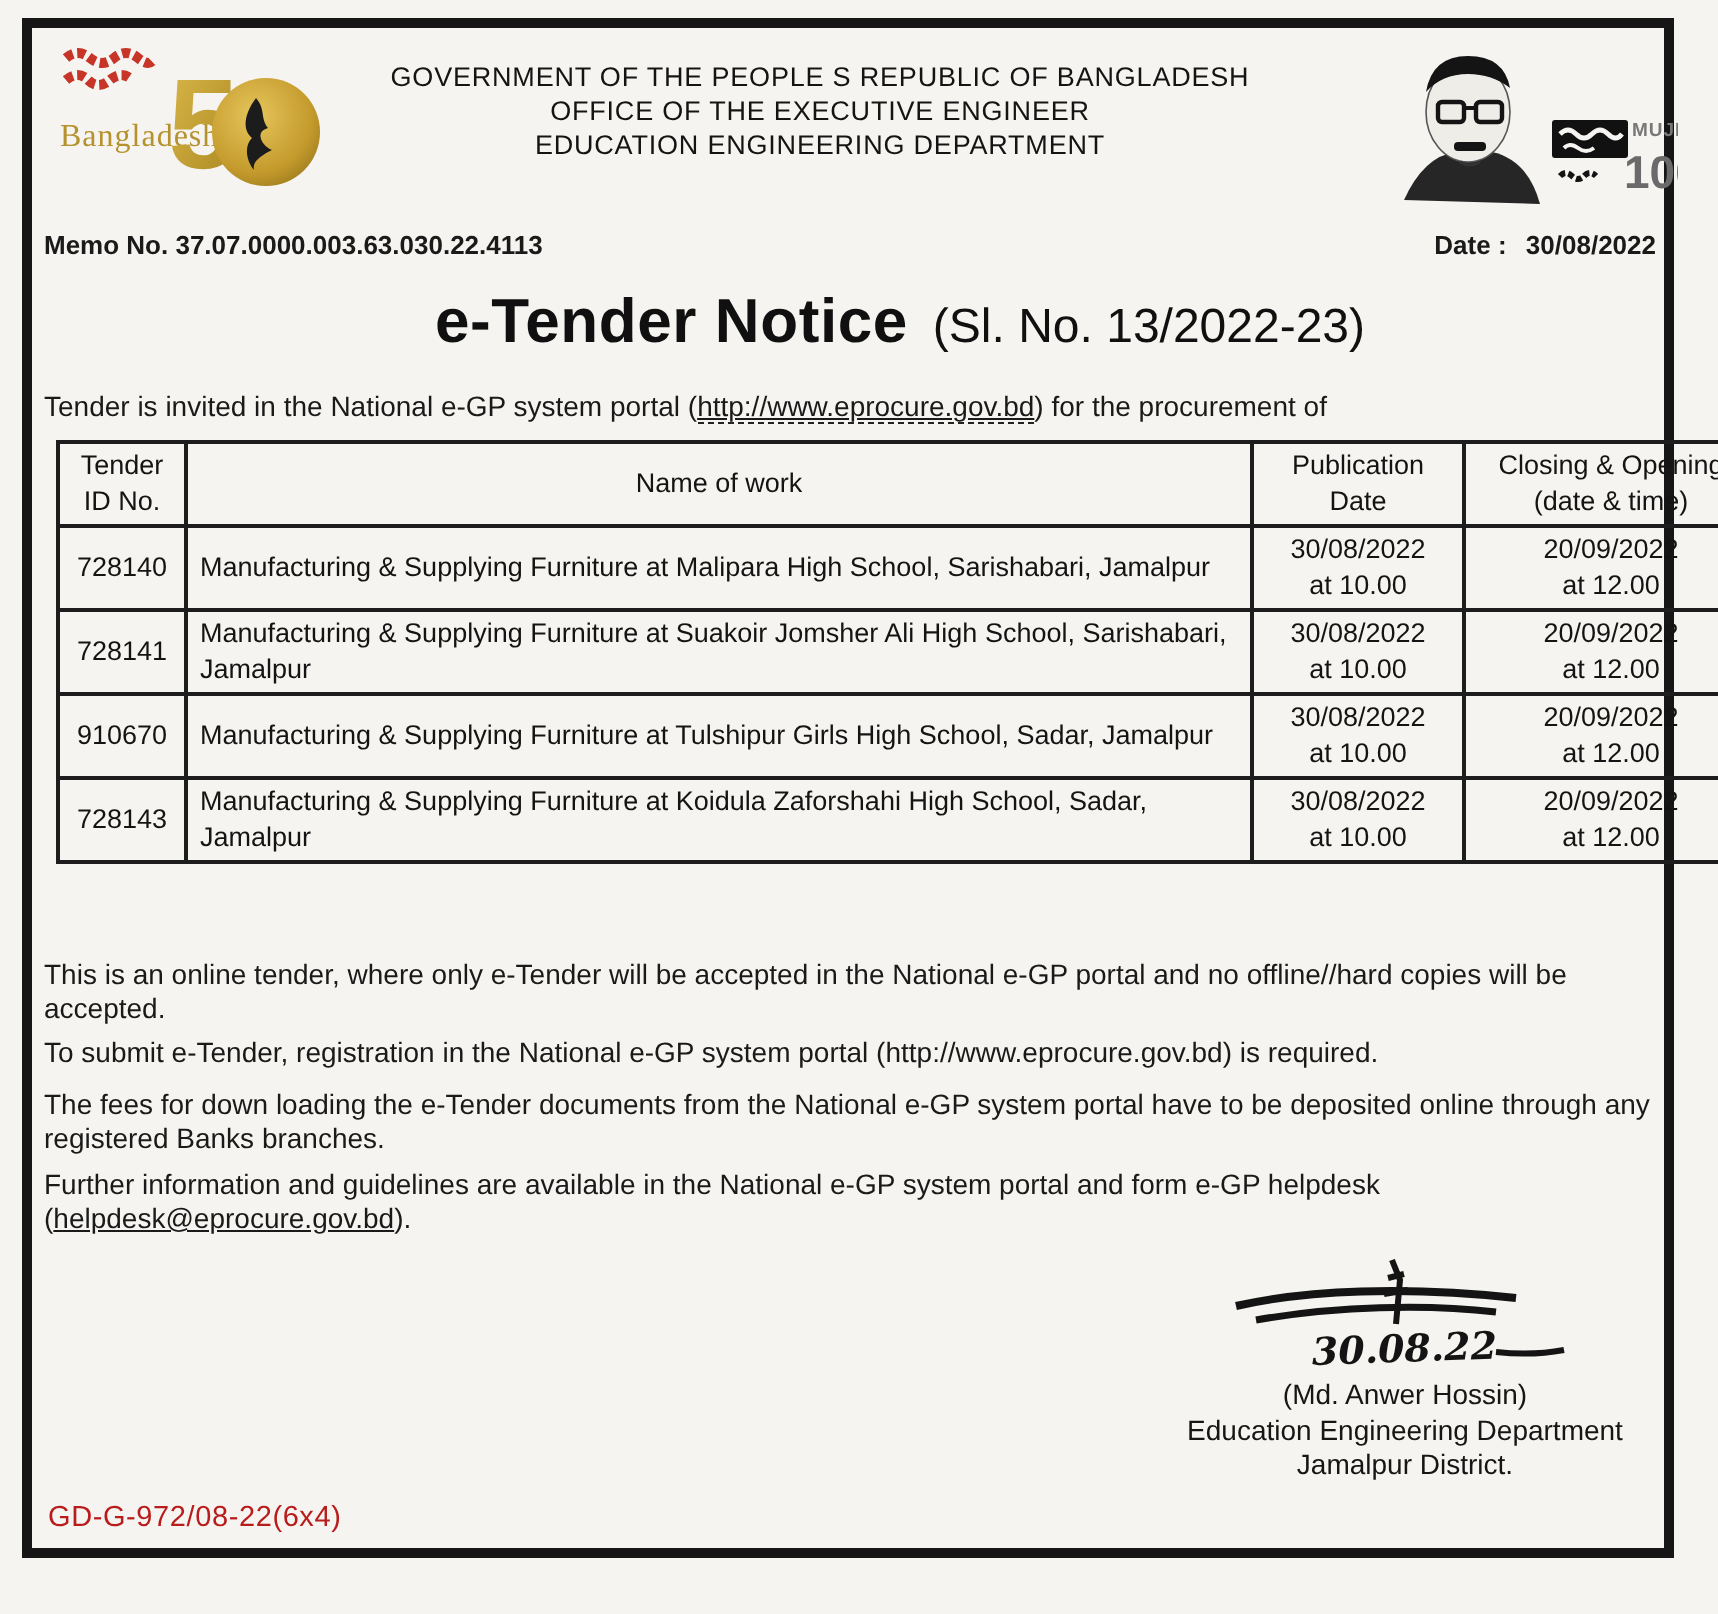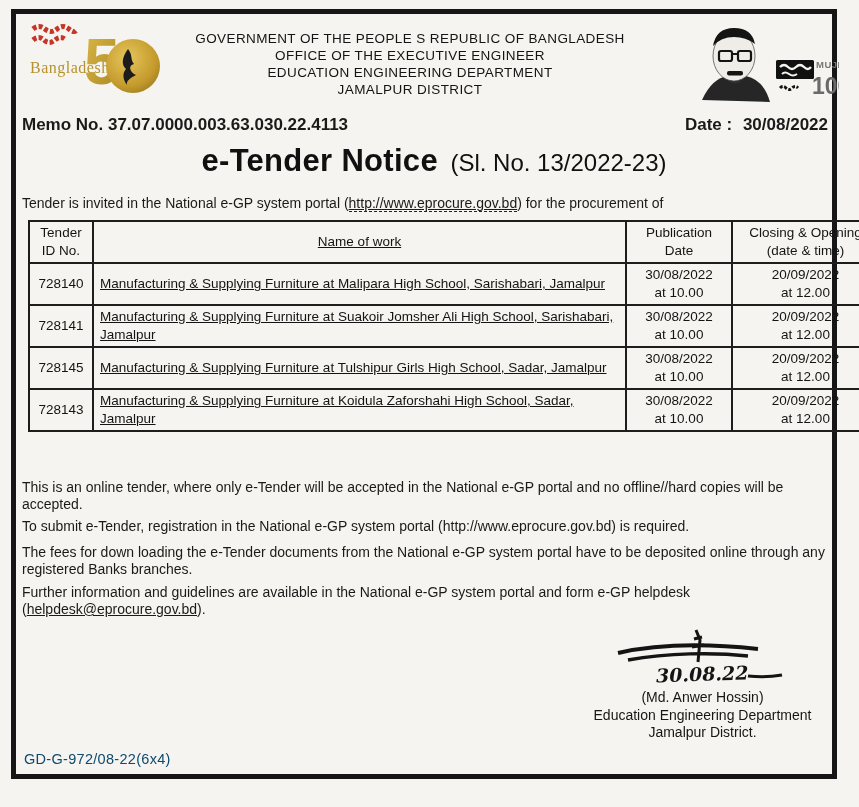--- a/index.html
+++ b/index.html
@@ -23,26 +23,26 @@
     text-align:center; font-weight:normal;
     font-size:13.5px; line-height:17px; letter-spacing:0.4px;
     color:#141414;
   }
   .logo-left { position:absolute; left:28px; top:16px; }
   .logo-right { position:absolute; left:694px; top:18px; }
   
   .memo-row {
     position:absolute; left:22px; top:115px; width:806px;
     display:flex; justify-content:space-between;
-    font-size:17px; font-weight:bold; color:#1a1a1a;
+    font-size:13px; font-weight:bold; color:#1a1a1a;
   }
   .memo-row .date-group span { margin-left:6px; }
   
   .title-row {
-    position:absolute; left:0; top:143px; width:820px;
+    position:absolute; left:16px; top:143px; width:820px;
     text-align:center; color:#101010;padding-left:48px;
   }
   .title-main { font-size:31px; font-weight:bold; letter-spacing:0.3px; }
   .title-serial { font-size:24px; font-weight:normal; margin-left:8px; }
   
   .intro {
     position:absolute; left:22px; top:195px; width:816px;
     font-size:14px; color:#1a1a1a;
   }
   .link-dashed { border-bottom:1.5px dashed #222;text-decoration:underline; }
@@ -53,39 +53,39 @@
     border-collapse:collapse; table-layout:fixed; width:806px;
     font-size:13.5px; color:#141414;
   }
   .tender-table td, .tender-table th {
     border:2px solid #1d1d1d; padding:2px 6px; line-height:18px;
     font-weight:normal; overflow:hidden;
   }
   .tender-table th { text-align:center; height:42px; }
   .tender-table td { height:42px; }
   .col-id    { width:64px;  text-align:center; }
-  .col-work  { width:533px; text-align:left;text-decoration:underline; }
+  .col-work  { width:533px; text-align:left; }
   .col-pub   { width:106px; text-align:center; }
   .col-close { width:147px; text-align:center; }
   
   .note {
     position:absolute; left:22px; width:816px;
     font-size:14px; line-height:17px; color:#1a1a1a;
   }
   .n1 { top:479px; } .n2 { top:518px; } .n3 { top:544px; } .n4 { top:584px; }
   
   .signature {
     position:absolute; left:555px; top:627px; width:295px;
     text-align:center; font-size:14px; line-height:17.5px; color:#161616;
   }
   .sig-scribble { display:block; margin:0 auto -2px auto; }
   
   .footer-code {
     position:absolute; left:24px; top:751px;
-    font-size:14.5px; letter-spacing:0.3px; color:#0c4a6e;
+    font-size:14.5px; letter-spacing:0.3px; color:#b91c1c;
   }
 </style>
 </head>
 <body>
 
 <div class="page">
   <div class="frame"></div>
 
   <svg class="logo-left" width="140" height="86" viewBox="0 0 140 86">
     <defs>
@@ -106,21 +106,20 @@
     <text x="2" y="57" font-family="Liberation Serif, serif" font-size="16" fill="#b6922e" letter-spacing="0.5">Bangladesh</text>
     <text x="56" y="68" font-family="Liberation Sans, sans-serif" font-size="64" font-weight="bold" fill="url(#gold2)">5</text>
     <circle cx="105" cy="50" r="27" fill="url(#gold)"></circle>
     <path d="M100,33 c5,6 2,10 6,15 c-7,2 -3,9 2,11 c-6,3 -10,6 -9,10 c-4,-5 -5,-12 -1,-16 c-5,-4 -4,-12 2,-20 z" fill="#1c1c1c"></path>
   </svg>
 
   <div class="org-header">
     <div>GOVERNMENT OF THE PEOPLE S REPUBLIC OF BANGLADESH</div>
     <div>OFFICE OF THE EXECUTIVE ENGINEER</div>
     <div>EDUCATION ENGINEERING DEPARTMENT</div>
-    <div>JAMALPUR DISTRICT</div>
   </div>
 
   <svg class="logo-right" width="145" height="88" viewBox="0 0 145 88">
     <g>
       <path d="M8,82 q10,-22 26,-24 l18,0 q18,4 24,26 z" fill="#262626"></path>
       <ellipse cx="40" cy="38" rx="21" ry="25" fill="#efede7" stroke="#555" stroke-width="0.8"></ellipse>
       <path d="M19,28 q3,-18 21,-18 q18,0 21,16 q-9,-7 -21,-7 q-13,0 -21,9 z" fill="#141414"></path>
       <rect x="25" y="33" width="13" height="10" rx="2" fill="none" stroke="#141414" stroke-width="2.2"></rect>
       <rect x="44" y="33" width="13" height="10" rx="2" fill="none" stroke="#141414" stroke-width="2.2"></rect>
       <line x1="38" y1="36" x2="44" y2="36" stroke="#141414" stroke-width="2"></line>
@@ -191,21 +190,21 @@
         <td class="col-pub">
           <div>30/08/2022</div>
           <div>at 10.00</div>
         </td>
         <td class="col-close">
           <div>20/09/2022</div>
           <div>at 12.00</div>
         </td>
       </tr>
       <tr>
-        <td class="col-id">728145</td>
+        <td class="col-id">910670</td>
         <td class="col-work">Manufacturing &amp; Supplying Furniture at Tulshipur Girls High School, Sadar, Jamalpur</td>
         <td class="col-pub">
           <div>30/08/2022</div>
           <div>at 10.00</div>
         </td>
         <td class="col-close">
           <div>20/09/2022</div>
           <div>at 12.00</div>
         </td>
       </tr>

